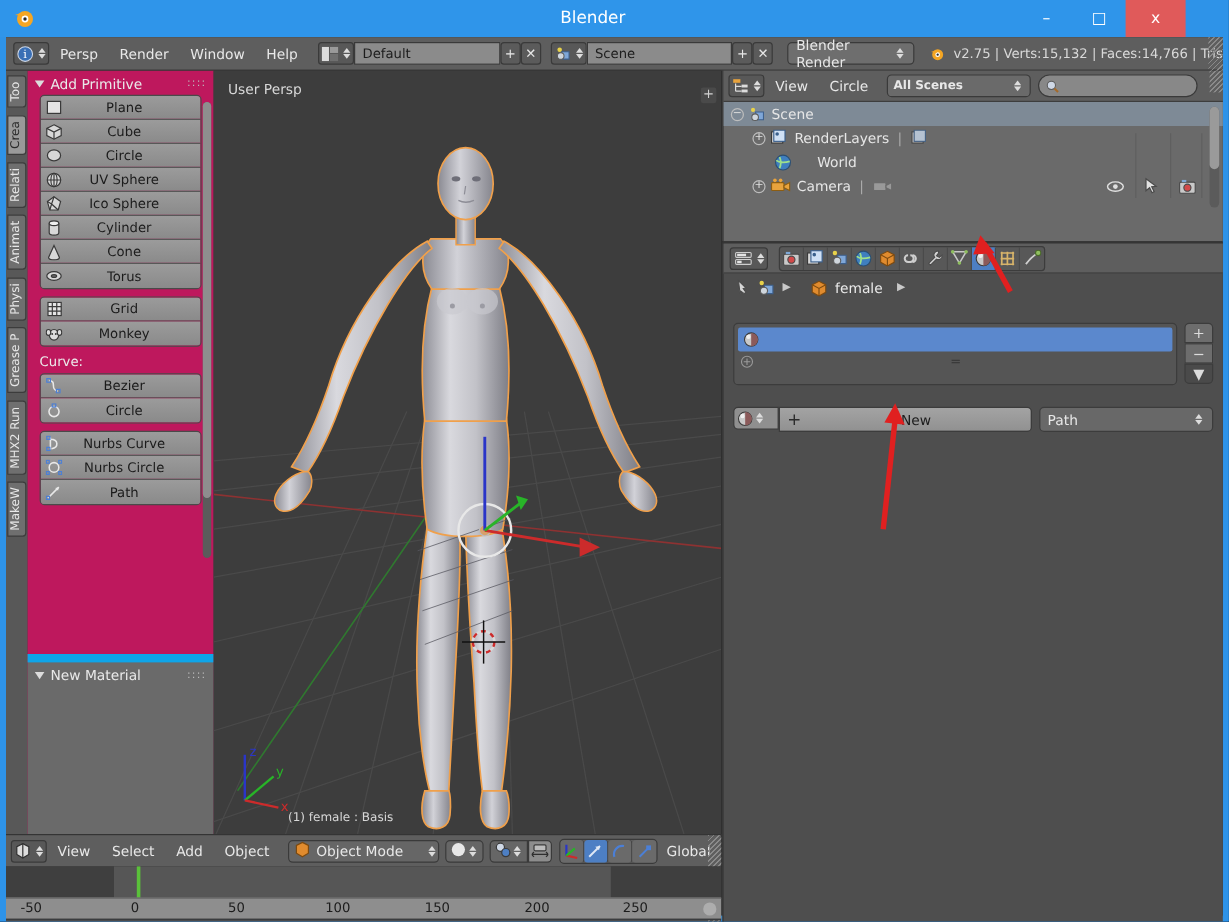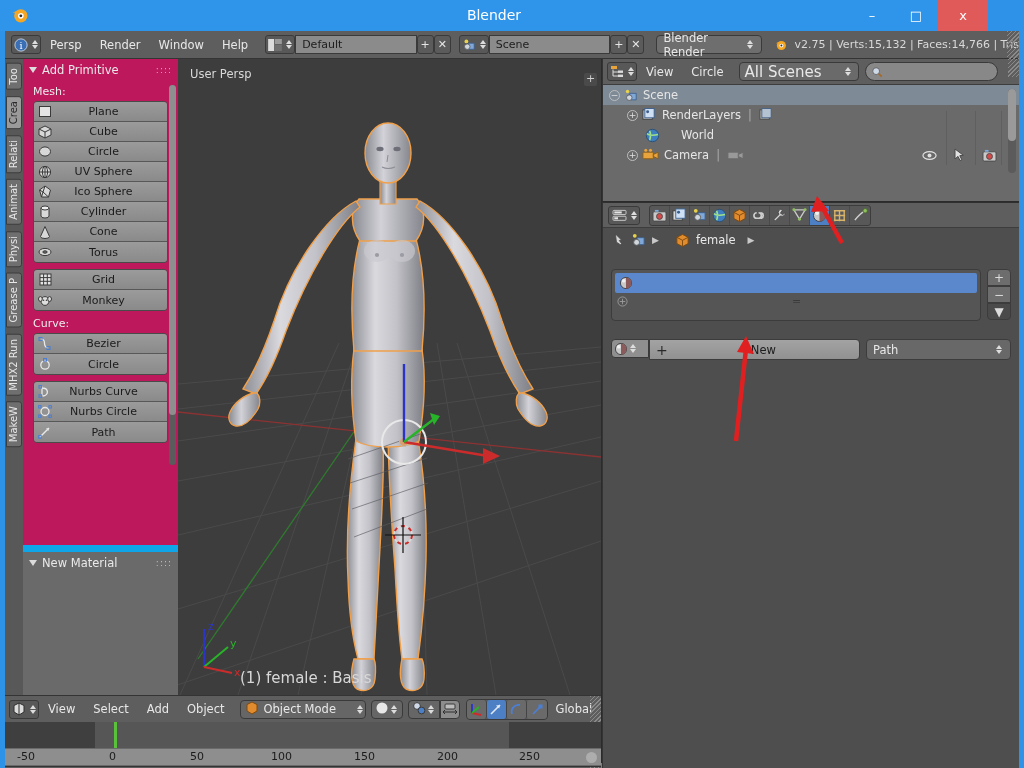--- a/index.html
+++ b/index.html
@@ -66,21 +66,21 @@
     justify-content:center; }
   .panel-hdr2 { position:absolute; left:18px; bottom:0; width:155px; height:150px;
     background:#6a6a6a; border-top:7px solid #0ea5e9; }
   .scroll-v { position:absolute; right:2px; top:26px; width:7px; height:380px; background:#5b5b5b;
     border-radius:4px; }
   .scroll-v i { display:block; width:7px; height:330px; background:#8e8e8e; border-radius:4px; }
 
   
   .vp { position:absolute; left:173px; top:0; right:0; bottom:0; background:#3c3c3c; overflow:hidden; }
   .vp-label { position:absolute; left:12px; top:8px; font-size:11.5px; color:#d8d8d8; }
-  .vp-foot { position:absolute; left:62px; bottom:8px; font-size:15px; color:#d8d8d8; }
+  .vp-foot { position:absolute; left:62px; bottom:8px; font-size:10px; color:#d8d8d8; }
   .vp-plus { position:absolute; right:4px; top:14px; width:13px; height:13px; background:#4a4a4a;
     color:#d0d0d0; font-size:11px; line-height:12px; text-align:center; border-radius:2px; }
 
   
   .v3dbar { position:absolute; left:0; top:664px; width:596px; height:27px; background:#5e5e5e;
     border-top:1px solid #343434; display:flex; align-items:center; padding:0 4px; }
   
   .tl { position:absolute; left:0; top:691px; width:596px; height:44px; background:#4a4a4a; }
   .tl-track { position:absolute; left:0; top:0; width:596px; height:26px; background:#3f3f3f; }
   .tl-range { position:absolute; top:0; height:26px; background:#565656; }
@@ -248,21 +248,20 @@
         <div class="vtab">MHX2 Run</div>
         <div class="vtab">MakeW</div>
       </div>
 
       <div class="toolpanel">
         <div class="panel-hdr">
           <span class="tri"></span>
           <span>Add Primitive</span>
           <span class="grip">::::</span>
         </div>
-        <div class="section-label">Mesh:</div>
 
         <div class="btn-group">
           <div class="prim-btn">
             <span class="prim-ico">
                 <svg width="14" height="13" viewBox="0 0 14 13">
                   <rect x="1.5" y="1.5" width="11" height="10" fill="#e4e4e4" stroke="#3a3a3a"></rect>
                 </svg>
               </span>
             <span class="lbl">Plane</span>
             </div>
@@ -671,21 +670,21 @@
               </svg>
           </span>
           <span class="spin">
               <i class="u"></i>
               <i class="d"></i>
             </span>
         </div>
         <div class="menu-item">View</div>
         <div class="menu-item">Circle</div>
         <div class="ctrl" style="margin-left:6px;width:120px;background:#6a6a6a;border-radius:4px;padding:0 5px;">
-          <span style="flex:1;font-size:15px;">All Scenes</span>
+          <span style="flex:1;font-size:10px;font-weight:bold;">All Scenes</span>
           <span class="spin">
               <i class="u"></i>
               <i class="d"></i>
             </span>
         </div>
         <div class="ctrl" style="margin-left:6px;width:133px;background:#888;border-radius:10px;padding:0 5px;" title="">
           <svg width="12" height="12" viewBox="0 0 14 14">
               <circle cx="6" cy="6" r="4" fill="#cfd8e6" stroke="#5a5a5a"></circle>
               <line x1="9" y1="9" x2="12.5" y2="12.5" stroke="#a56a2a" stroke-width="2"></line>
             </svg>

